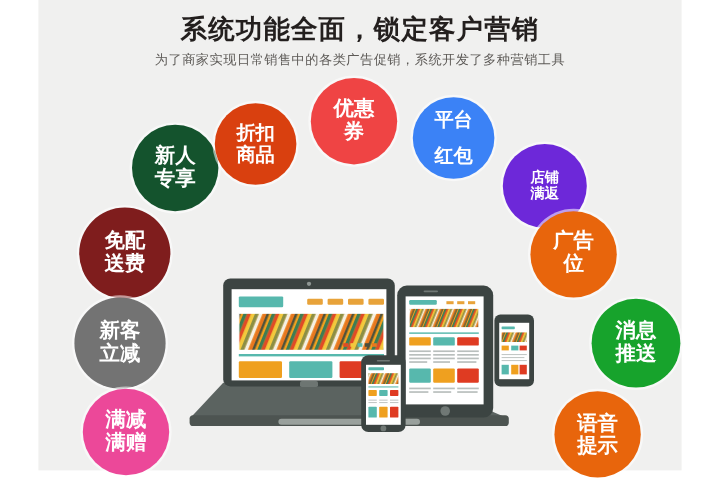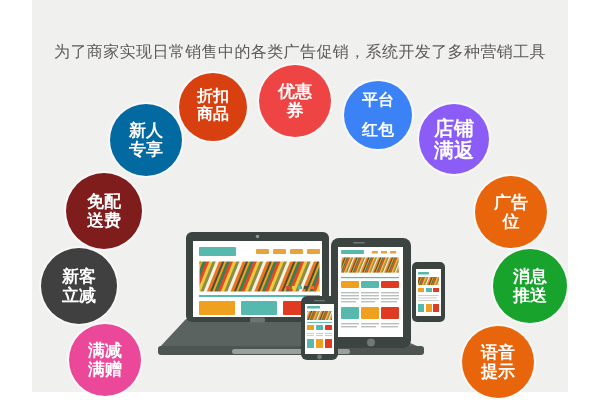--- a/index.html
+++ b/index.html
@@ -38,21 +38,21 @@
     color: #231f1e;
     letter-spacing: 1px;
     z-index: 40;
   }
   #subtitle {
     position: absolute;
     left: 0;
     top: 42px;
     width: 600px;
     text-align: center;
-    font-size: 16px;
+    font-size: 11px;
     color: #5d5a57;
     letter-spacing: 0.4px;
     z-index: 40;
   }
   
   .bubble {
     position: absolute;
     border-radius: 50%;
     display: flex;
     flex-direction: column;
@@ -76,20 +76,21 @@
     z-index: 10;
   }
 </style>
 </head>
 <body>
 
 <div id="stage" style="background: rgb(255, 255, 255);">
 
   <div id="panel" style="background: rgb(240, 240, 239);"></div>
 
+  <div id="title" style="color: rgb(35, 31, 30);">系统功能全面，锁定客户营销</div>
   <div id="subtitle" style="color: rgb(93, 90, 87);">为了商家实现日常销售中的各类广告促销，系统开发了多种营销工具</div>
 
   <svg id="devices" viewBox="0 0 600 400" xmlns="http://www.w3.org/2000/svg">
     <defs>
 
       <pattern id="stripes" patternUnits="userSpaceOnUse" width="22" height="40" patternTransform="rotate(22)">
         <rect width="22" height="40" fill="#f0a01e"></rect>
         <rect x="0" width="3" height="40" fill="#3e7d54"></rect>
         <rect x="3" width="3" height="40" fill="#e04b26"></rect>
         <rect x="6" width="3" height="40" fill="#f2c93d"></rect>
@@ -224,49 +225,49 @@
       <rect x="418" y="295" width="21" height="0.9"></rect>
         <rect x="418" y="297.5" width="19" height="0.9"></rect>
       <rect x="418" y="300" width="21" height="0.9"></rect>
     </g>
     <rect x="418" y="304" width="6" height="8" fill="#57b8ad"></rect>
     <rect x="426" y="304" width="6" height="8" fill="#efa01f"></rect>
     <rect x="433" y="304" width="6" height="8" fill="#df3b22"></rect>
   </svg>
 
   <div id="bubble-layer">
-      <div class="bubble" style="left: 110px; top: 104px; width: 72px; height: 72px; background: #0369a1; font-size: 17px;">
+      <div class="bubble" style="left: 110px; top: 104px; width: 72px; height: 72px; background: #14532d; font-size: 17px;">
         <span class="ln">新人</span>
         <span class="ln">专享</span>
       </div>
-      <div class="bubble" style="left: 179px; top: 73px; width: 68px; height: 68px; background: rgb(217, 64, 15); font-size: 16px; font-family: Liberation Mono, monospace;">
+      <div class="bubble" style="left: 179px; top: 86px; width: 68px; height: 68px; background: rgb(217, 64, 15); font-size: 16px;">
         <span class="ln">折扣</span>
         <span class="ln">商品</span>
       </div>
       <div class="bubble" style="left: 259px; top: 65px; width: 72px; height: 72px; background: #ef4444; font-size: 17px;">
         <span class="ln">优惠</span>
         <span class="ln">券</span>
       </div>
       <div class="bubble" style="left: 344px; top: 81px; width: 68px; height: 68px; background: #3b82f6; font-size: 16px; gap: 12px;">
         <span class="ln">平台</span>
         <span class="ln">红包</span>
       </div>
-      <div class="bubble" style="left: 419px; top: 104px; width: 70px; height: 70px; background: #8b5cf6; font-size: 20px;">
+      <div class="bubble" style="left: 419px; top: 120px; width: 70px; height: 70px; background: #6d28d9; font-size: 12px;">
         <span class="ln">店铺</span>
         <span class="ln">满返</span>
       </div>
       <div class="bubble" style="left: 66px; top: 173px; width: 76px; height: 76px; background: #7f1d1d; font-size: 17px;">
         <span class="ln">免配</span>
         <span class="ln">送费</span>
       </div>
-      <div class="bubble" style="left: 475px; top: 176px; width: 72px; height: 72px; background: rgb(232, 101, 12); font-size: 17px;">
+      <div class="bubble" style="left: 442px; top: 176px; width: 72px; height: 72px; background: rgb(232, 101, 12); font-size: 17px; font-family: Liberation Mono, monospace;">
         <span class="ln">广告</span>
         <span class="ln">位</span>
       </div>
-      <div class="bubble" style="left: 41px; top: 248px; width: 76px; height: 76px; background: #404040; font-size: 17px;">
+      <div class="bubble" style="left: 62px; top: 248px; width: 76px; height: 76px; background: #737373; font-size: 17px;">
         <span class="ln">新客</span>
         <span class="ln">立减</span>
       </div>
       <div class="bubble" style="left: 493px; top: 249px; width: 74px; height: 74px; background: rgb(23, 163, 44); font-size: 17px;">
         <span class="ln">消息</span>
         <span class="ln">推送</span>
       </div>
       <div class="bubble" style="left: 69px; top: 324px; width: 72px; height: 72px; background: #ec4899; font-size: 17px;">
         <span class="ln">满减</span>
         <span class="ln">满赠</span>

